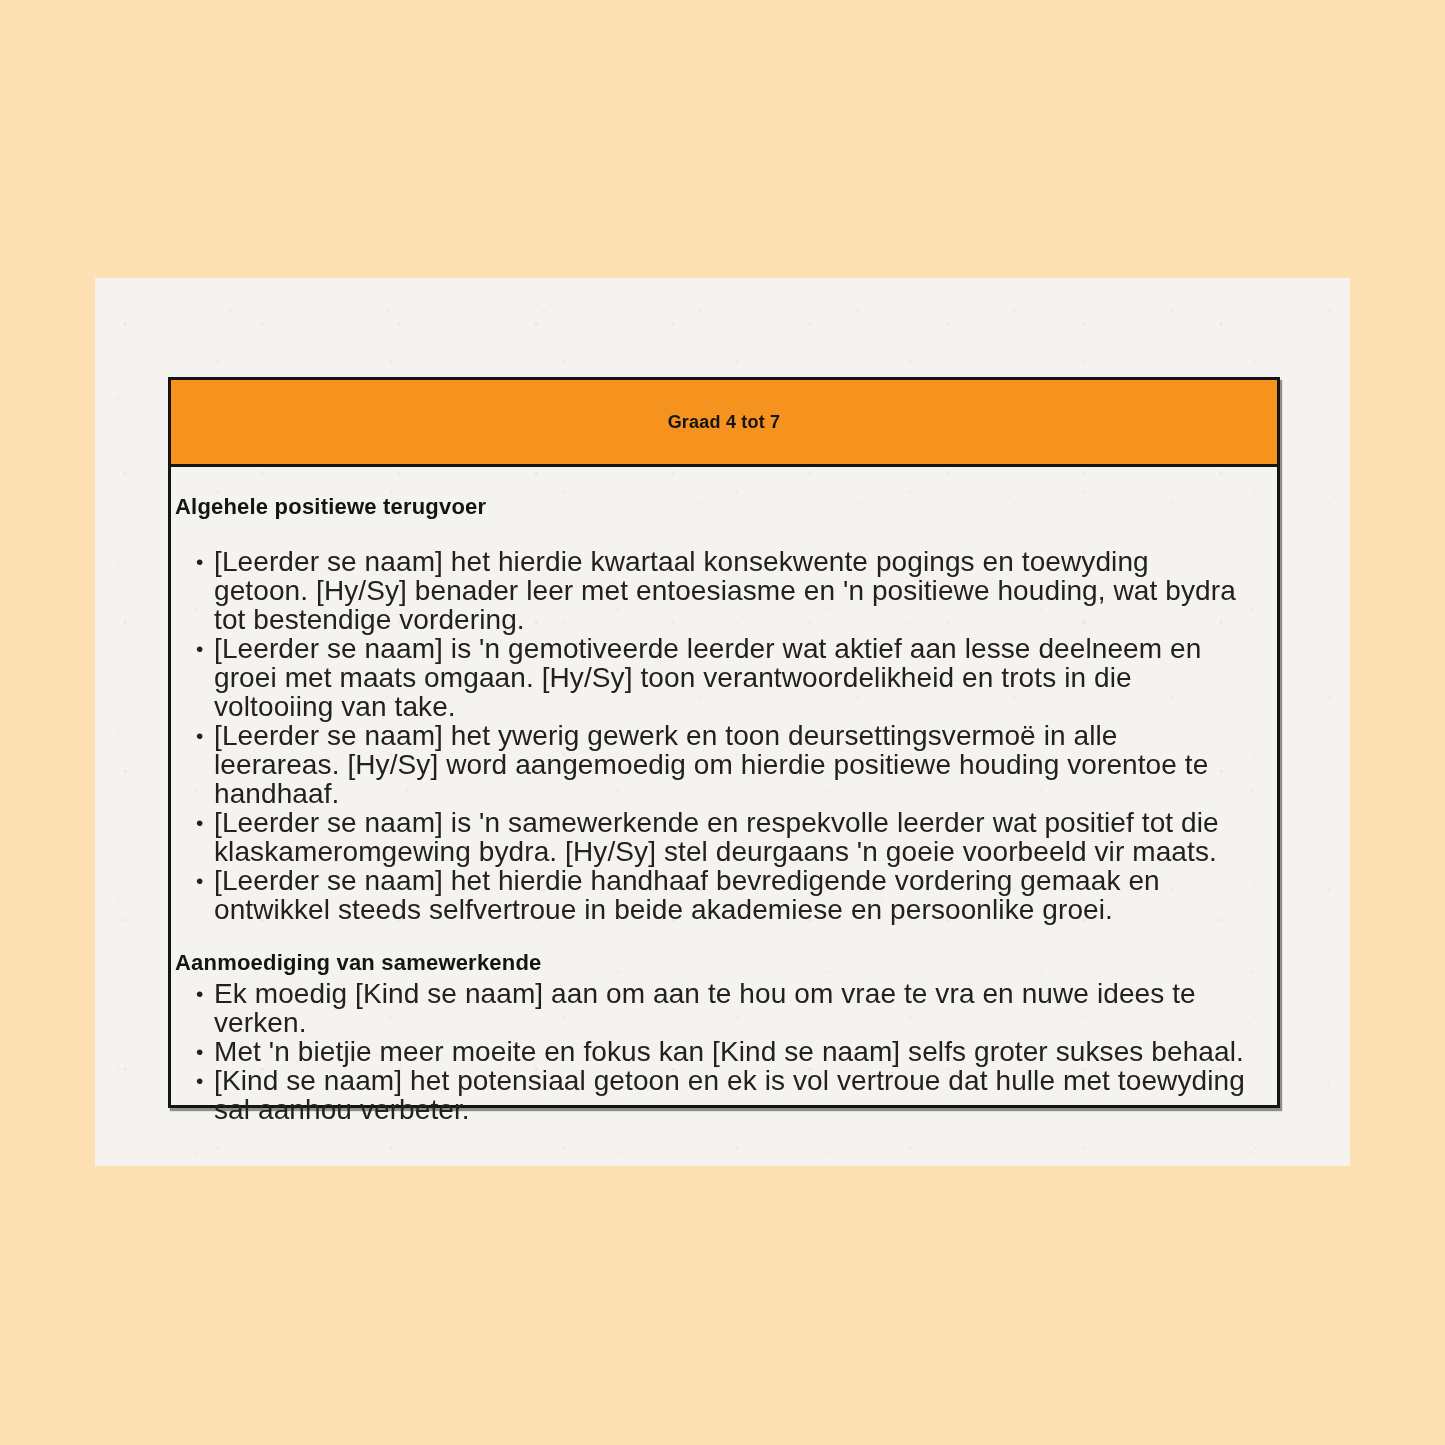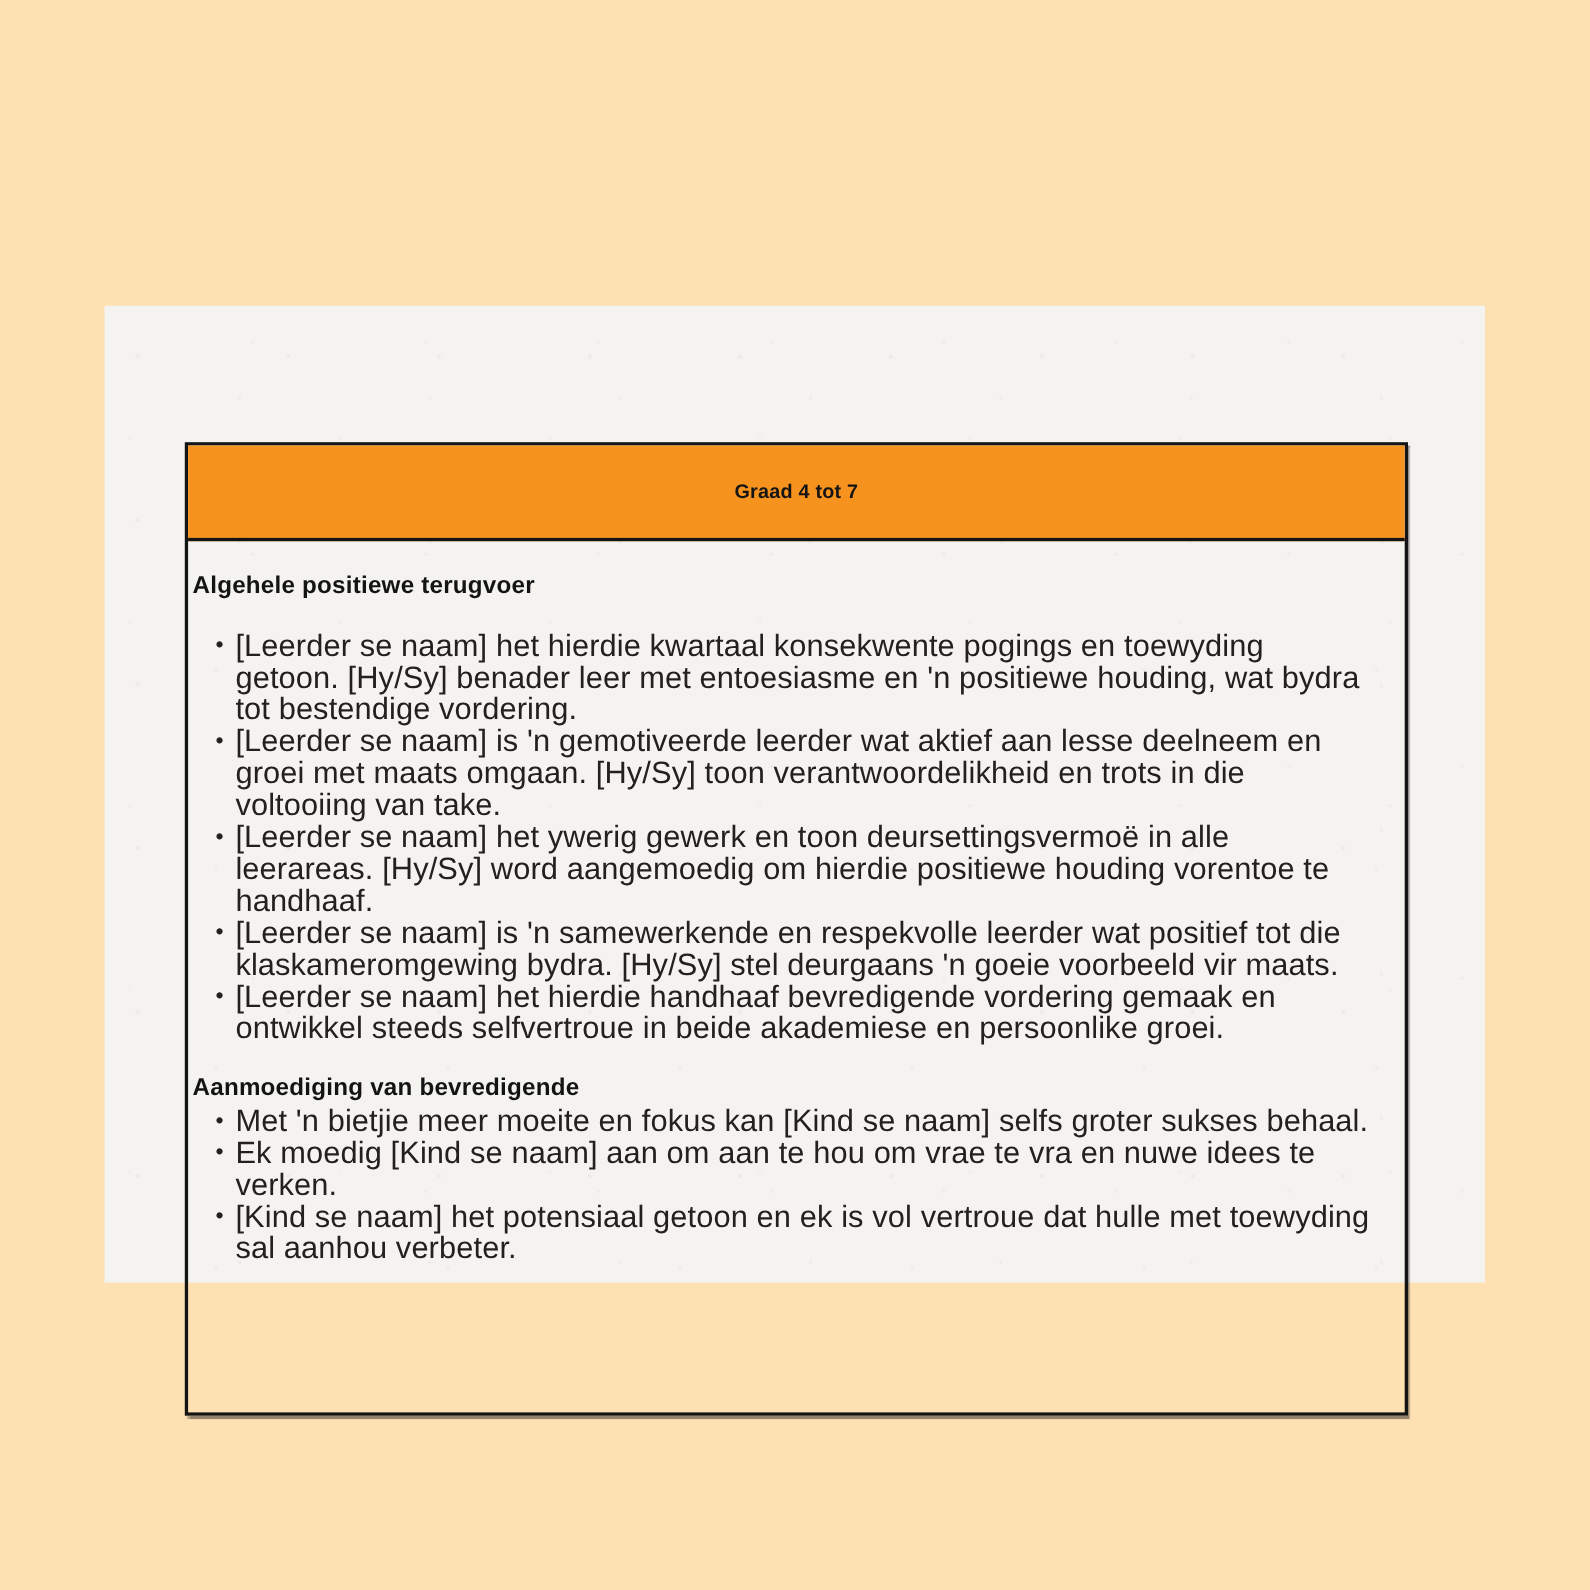--- a/index.html
+++ b/index.html
@@ -33,25 +33,24 @@
       radial-gradient(circle at 12% 72%, rgba(0,0,0,0.025) 0 1px, transparent 2px);
     background-size: 137px 149px, 173px 131px, 211px 181px, 157px 193px, 191px 167px;
   }
 
   
   .feedback-box {
     position: absolute;
     left: 73px;
     top: 99px;
     width: 1112px;
-    height: 885px;
+    height: 731px;
     border: 3px solid #141414;
     background: transparent;
     box-shadow: 2px 3px 1px rgba(20, 20, 20, 0.45);
-    margin-top: 25px;
   }
 
   .box-header {
     height: 87px;
     background: #f6921e;
     border-bottom: 3px solid #141414;
     display: flex;
     align-items: center;
     justify-content: center;
   }
@@ -119,23 +118,23 @@
         <ul class="bullet-list">
           <li>[Leerder se naam] het hierdie kwartaal konsekwente pogings en toewyding getoon. [Hy/Sy] benader leer met entoesiasme en 'n positiewe houding, wat bydra tot bestendige vordering.</li>
           <li>[Leerder se naam] is 'n gemotiveerde leerder wat aktief aan lesse deelneem en groei met maats omgaan. [Hy/Sy] toon verantwoordelikheid en trots in die voltooiing van take.</li>
           <li>[Leerder se naam] het ywerig gewerk en toon deursettingsvermoë in alle leerareas. [Hy/Sy] word aangemoedig om hierdie positiewe houding vorentoe te handhaaf.</li>
           <li>[Leerder se naam] is 'n samewerkende en respekvolle leerder wat positief tot die klaskameromgewing bydra. [Hy/Sy] stel deurgaans 'n goeie voorbeeld vir maats.</li>
           <li>[Leerder se naam] het hierdie handhaaf bevredigende vordering gemaak en ontwikkel steeds selfvertroue in beide akademiese en persoonlike groei.</li>
         </ul>
       </div>
 
       <div class="section-improvement">
-        <div class="section-heading">Aanmoediging van bevredigende</div>
+        <div class="section-heading">Aanmoediging van samewerkende</div>
         <ul class="bullet-list">
+          <li>Ek moedig [Kind se naam] aan om aan te hou om vrae te vra en nuwe idees te verken.</li>
           <li>Met 'n bietjie meer moeite en fokus kan [Kind se naam] selfs groter sukses behaal.</li>
-          <li>Ek moedig [Kind se naam] aan om aan te hou om vrae te vra en nuwe idees te verken.</li>
           <li>[Kind se naam] het potensiaal getoon en ek is vol vertroue dat hulle met toewyding sal aanhou verbeter.</li>
         </ul>
       </div>
 
     </div>
   </div>
 </div>
 
 </body></html>

